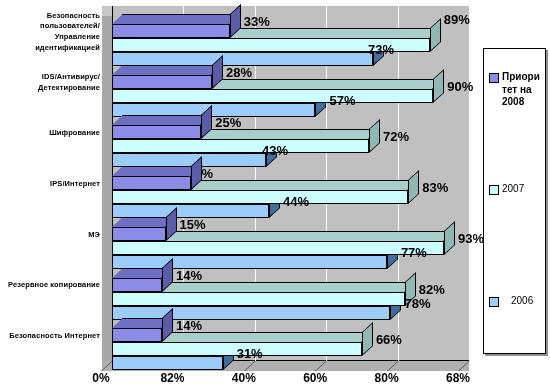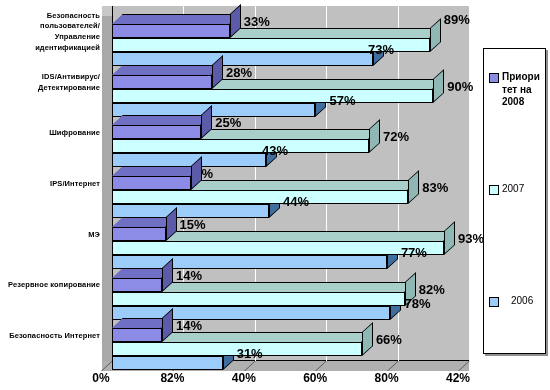--- a/index.html
+++ b/index.html
@@ -332,21 +332,21 @@
       <div class="cat-label" style="position: absolute; left: 0px; width: 100px; top: 218.214px; height: 34px; display: flex; align-items: center; justify-content: flex-end;">МЭ</div>
       <div class="cat-label" style="position: absolute; left: 0px; width: 100px; top: 268.929px; height: 34px; display: flex; align-items: center; justify-content: flex-end;">Резервное копирование</div>
       <div class="cat-label" style="position: absolute; left: 0px; width: 100px; top: 319.643px; height: 34px; display: flex; align-items: center; justify-content: flex-end;">Безопасность Интернет</div>
     </div>
   <div id="xlabels-layer">
       <div class="xlabel" style="left: 101px;">0%</div>
       <div class="xlabel" style="left: 172.4px;">82%</div>
       <div class="xlabel" style="left: 243.8px;">40%</div>
       <div class="xlabel" style="left: 315.2px;">60%</div>
       <div class="xlabel" style="left: 386.6px;">80%</div>
-      <div class="xlabel" style="left: 458px;">42%</div>
+      <div class="xlabel" style="left: 458px;">68%</div>
     </div>
 
   <div class="legend-box">
     <div id="legend-items">
         <div class="legend-item" style="top: 22px;">
           <div class="legend-swatch" style="background: rgb(140, 140, 230);"></div>
           <div class="legend-text bold">Приори тет на 2008</div>
         </div>
         <div class="legend-item" style="top: 134px;">
           <div class="legend-swatch" style="background: rgb(204, 255, 255);"></div>

